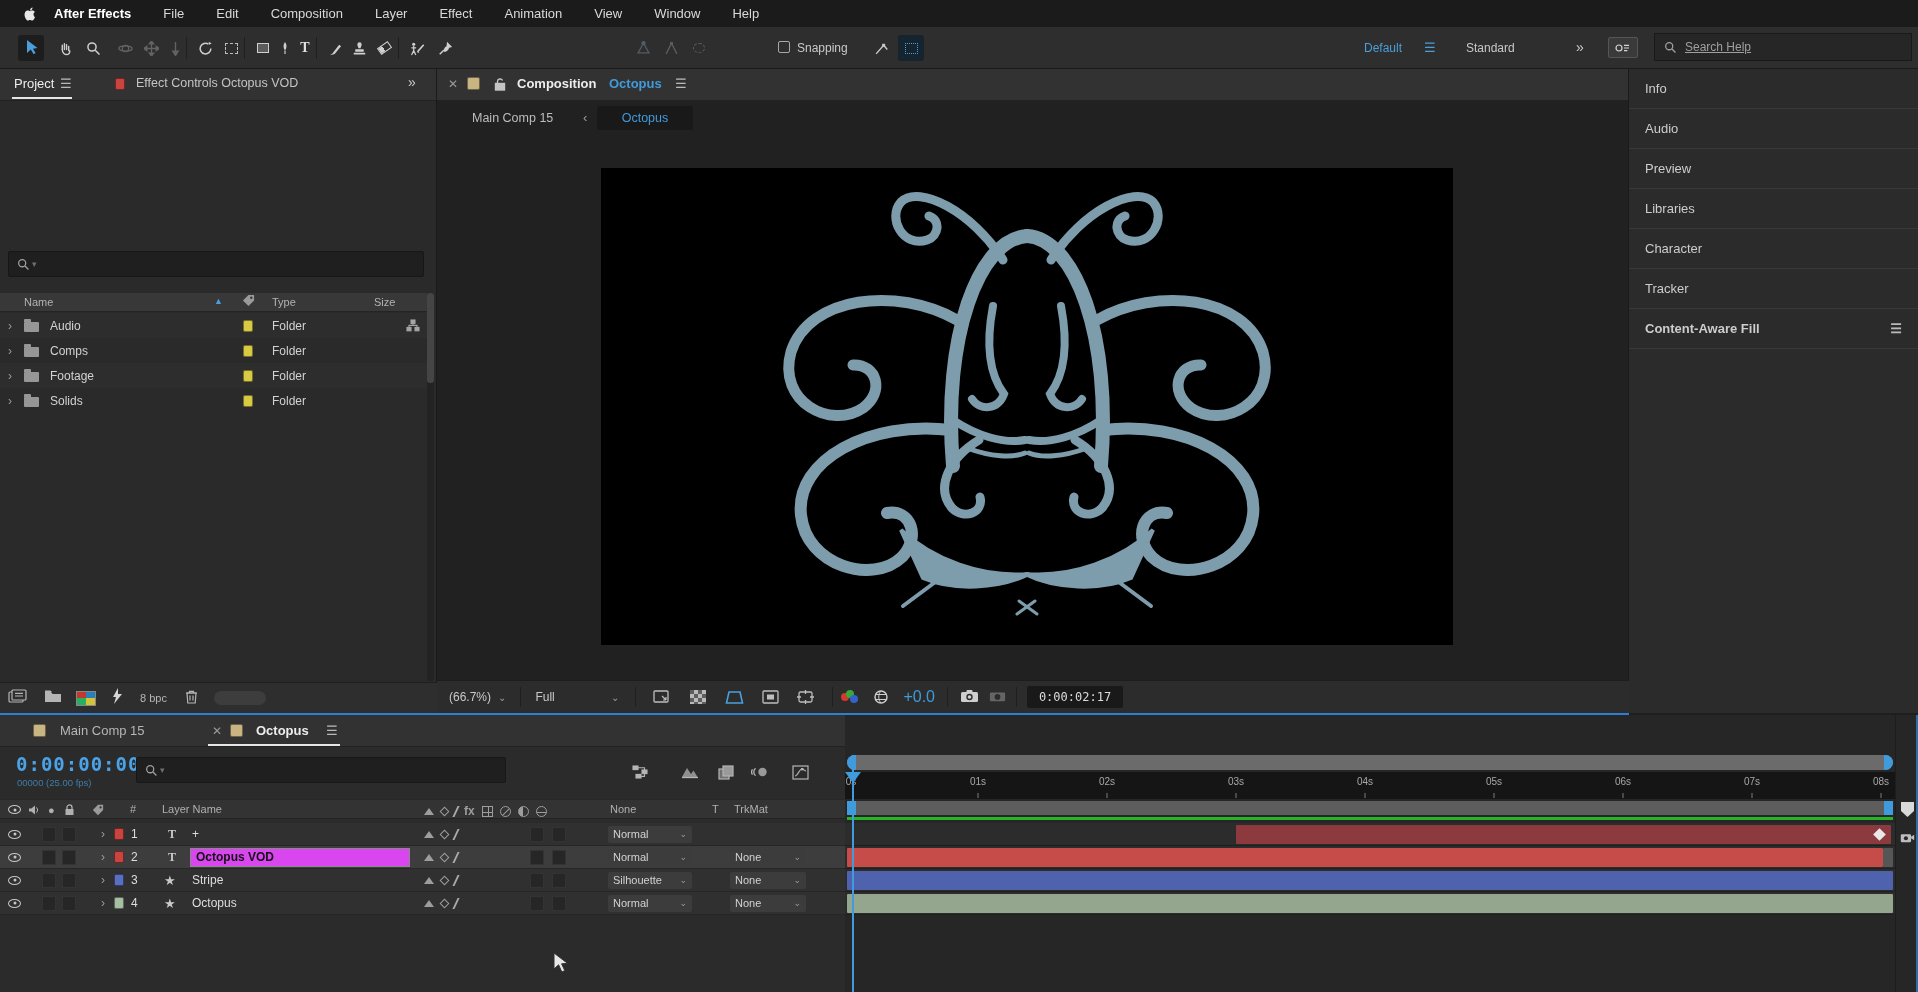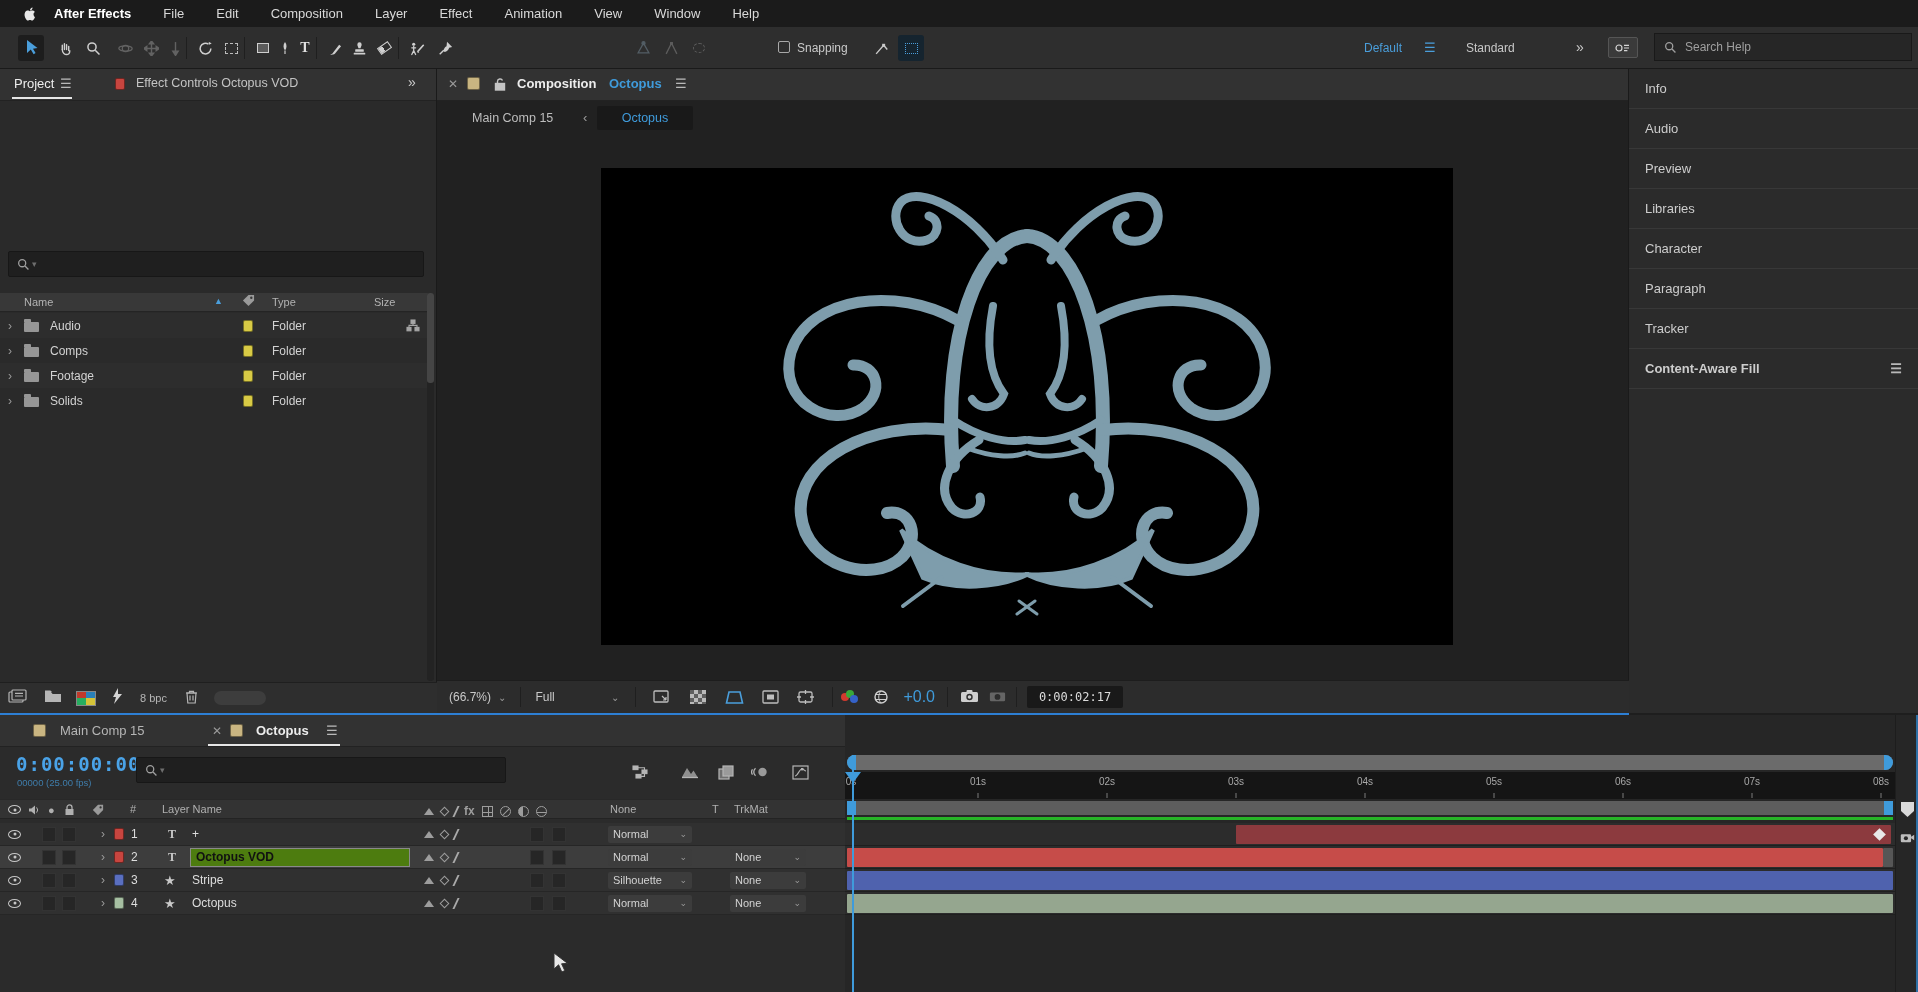--- a/index.html
+++ b/index.html
@@ -21,21 +21,21 @@
           justify-content:center; border-radius:3px; }
   .tool.active { background:#1d1d1d; }
   .tool.dim { opacity:.32; }
   .tsep { position:absolute; top:10px; width:1px; height:22px; background:#1f1f1f; }
   .snapbox { width:12px; height:12px; border:1px solid #a8a8a8; border-radius:2px; background:#2e2e2e; }
   .tlabel { font-size:12px; color:#c9c9c9; }
   #ws-default { color:#4a9edb; font-size:12px; }
   #ws-burger { color:#4a9edb; font-size:13px; }
   #searchhelp { position:absolute; left:1654px; top:6px; width:258px; height:28px; background:#262626;
                 border:1px solid #191919; display:flex; align-items:center; gap:8px; padding:0 9px; }
-  #searchhelp span { color:#9f9f9f; font-size:12px; }
+  #searchhelp span { color:#9f9f9f; font-size:12px;text-decoration:underline; }
 
   
   .eye { width:13px; height:9px; border:1.5px solid #c6c6c6; border-radius:50%; position:relative; }
   .eye::after { content:""; position:absolute; left:50%; top:50%; width:3px; height:3px;
                 background:#c6c6c6; border-radius:50%; transform:translate(-50%,-50%); }
   .chip { width:10px; height:12px; border-radius:2px; border:1px solid rgba(0,0,0,.45); }
   .folder-ico { width:15px; height:10px; background:#969696; border-radius:1px; position:relative; margin-top:3px;}
   .folder-ico::before { content:""; position:absolute; left:0; top:-3px; width:7px; height:3px;
                         background:#969696; border-radius:1px 1px 0 0; }
   .chev { color:#9a9a9a; font-size:12px; }
@@ -540,23 +540,20 @@
   <div class="sb-item">
       <span>Preview</span>
     </div>
   <div class="sb-item">
       <span>Libraries</span>
     </div>
   <div class="sb-item">
       <span>Character</span>
     </div>
   <div class="sb-item">
-      <span>Paragraph</span>
-    </div>
-  <div class="sb-item">
       <span>Tracker</span>
     </div>
   <div class="sb-item" style="font-weight:bold">
     <span>Content-Aware Fill</span>
     <span class="burger">☰</span>
   </div>
 </div>
 
 <div id="blue-divider"></div>
 
@@ -670,21 +667,21 @@
       </div>
   </div>
   <div class="lrow" style="top:131px;background:#3d3d3d">
     <div class="cellpos eye" style="left:8px"></div>
     <div class="cellpos dark-cell" style="left:42px"></div>
     <div class="cellpos dark-cell" style="left:62px"></div>
     <span class="cellpos chev" style="left:101px">›</span>
     <div class="cellpos chip" style="left:114px;background:#c8453f"></div>
     <span class="cellpos" style="left:131px">2</span>
     <span class="cellpos" style="left:168px;color:#c9c9c9;font-family:'Liberation Serif',serif;font-weight:bold">T</span>
-    <div class="cellpos" style="left:190px;width:220px;height:19px;background:#4d7c0f;border:1px solid #8a8a8a;padding:0 5px">
+    <div class="cellpos" style="left:190px;width:220px;height:19px;background:#d946ef;border:1px solid #8a8a8a;padding:0 5px">
       <span style="color:#111;font-size:12px;font-weight:bold">Octopus VOD</span>
     </div>
     <div class="cellpos" style="left:424px;gap:7px">
         <div class="hill"></div>
         <div class="diam"></div>
         <div class="slashg"></div>
       </div>
     <div class="cellpos dark-cell" style="left:530px"></div>
     <div class="cellpos dark-cell" style="left:552px"></div>
     <div class="mode-dd">

